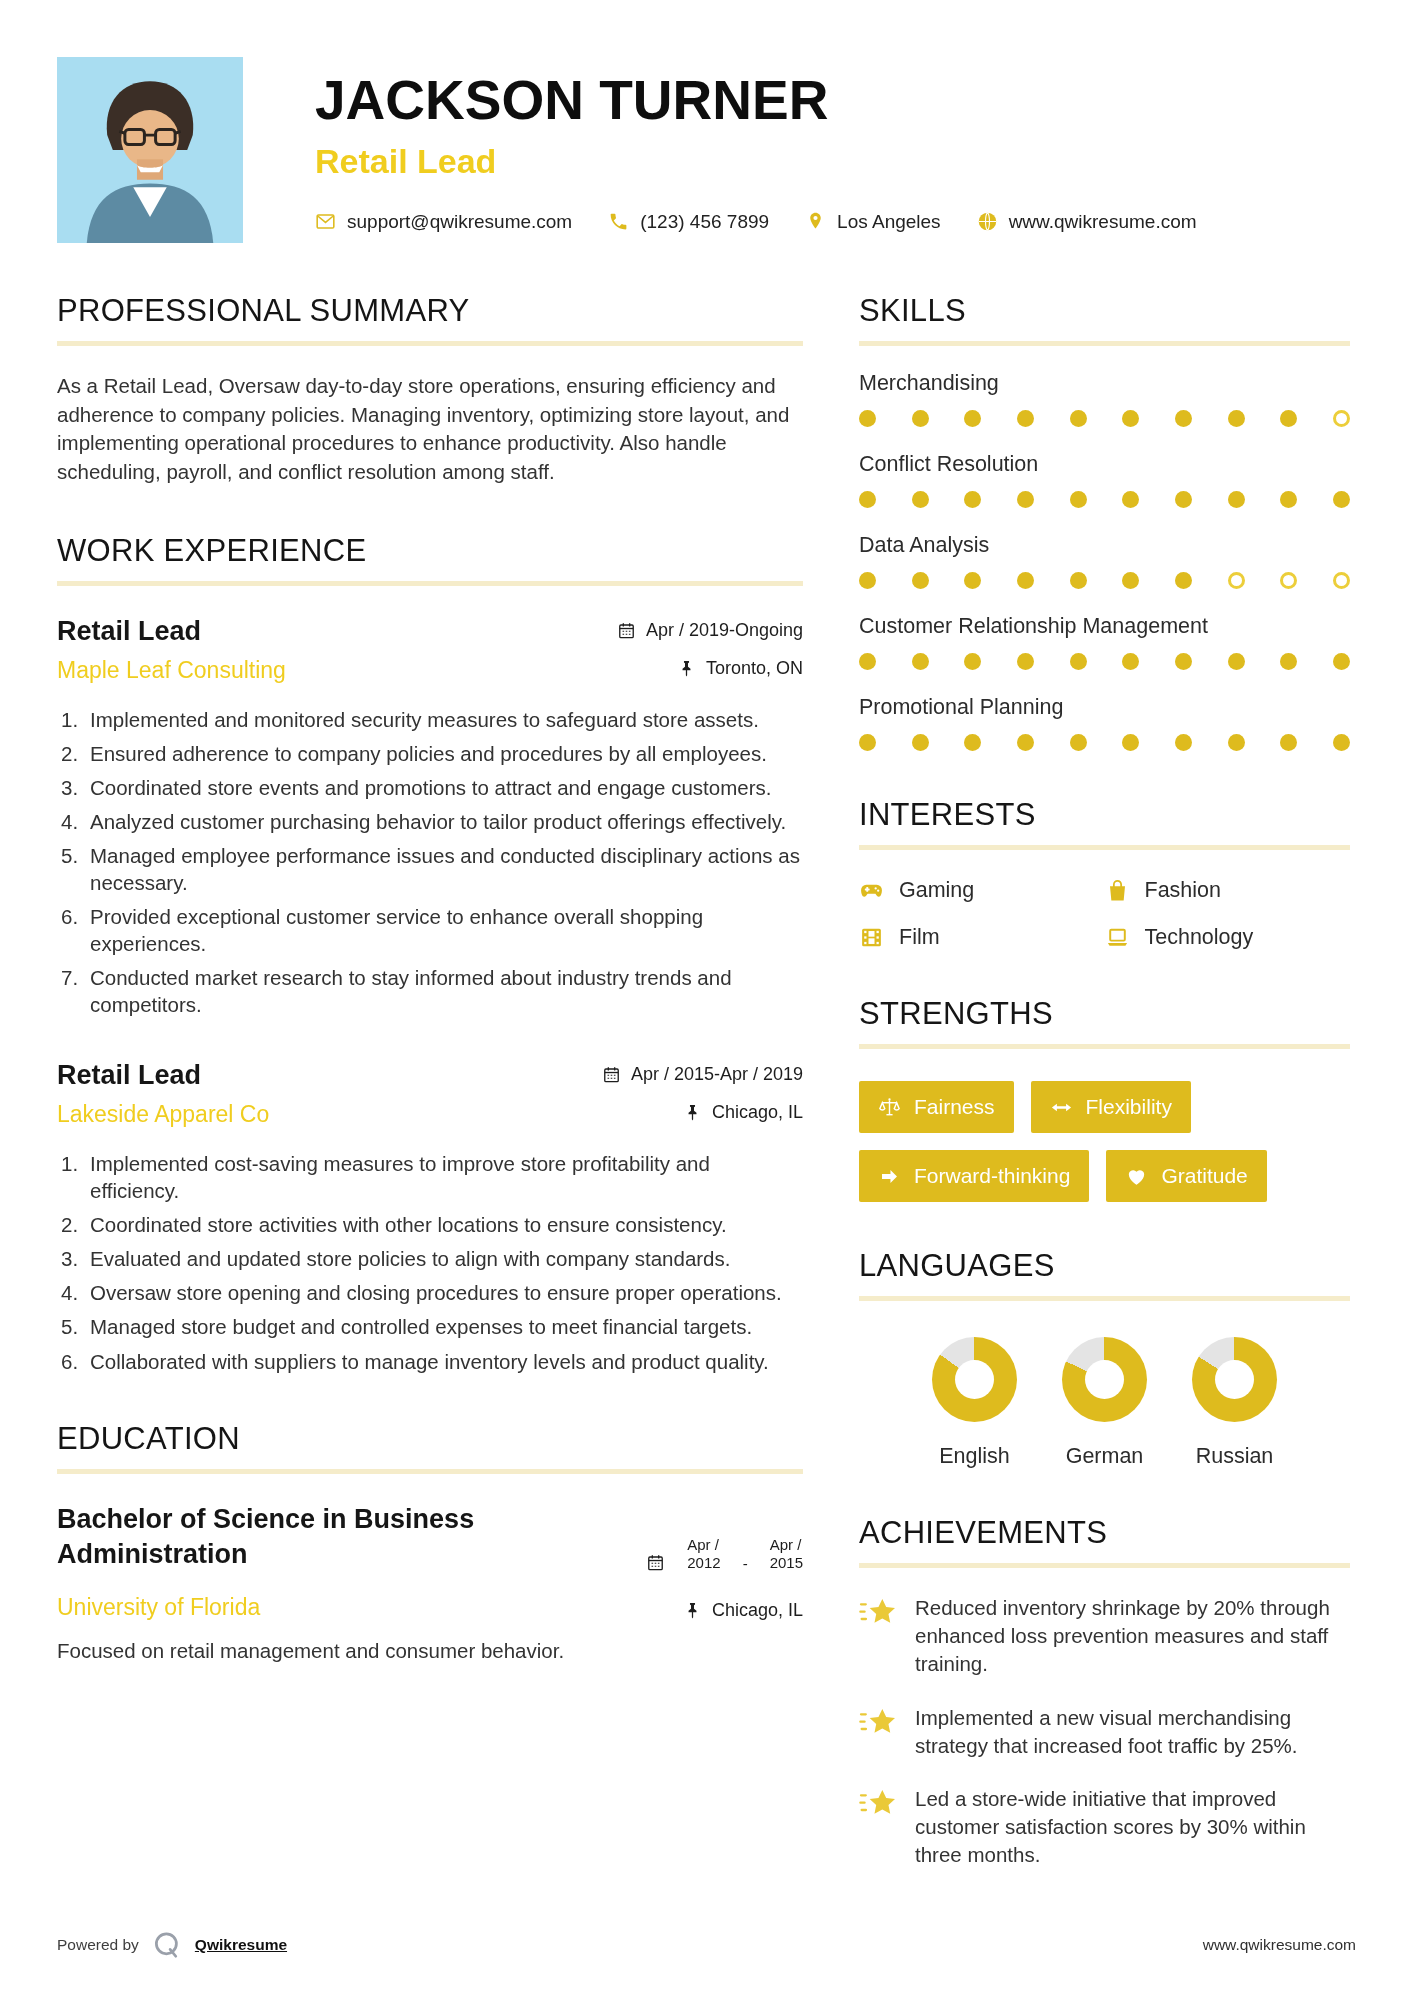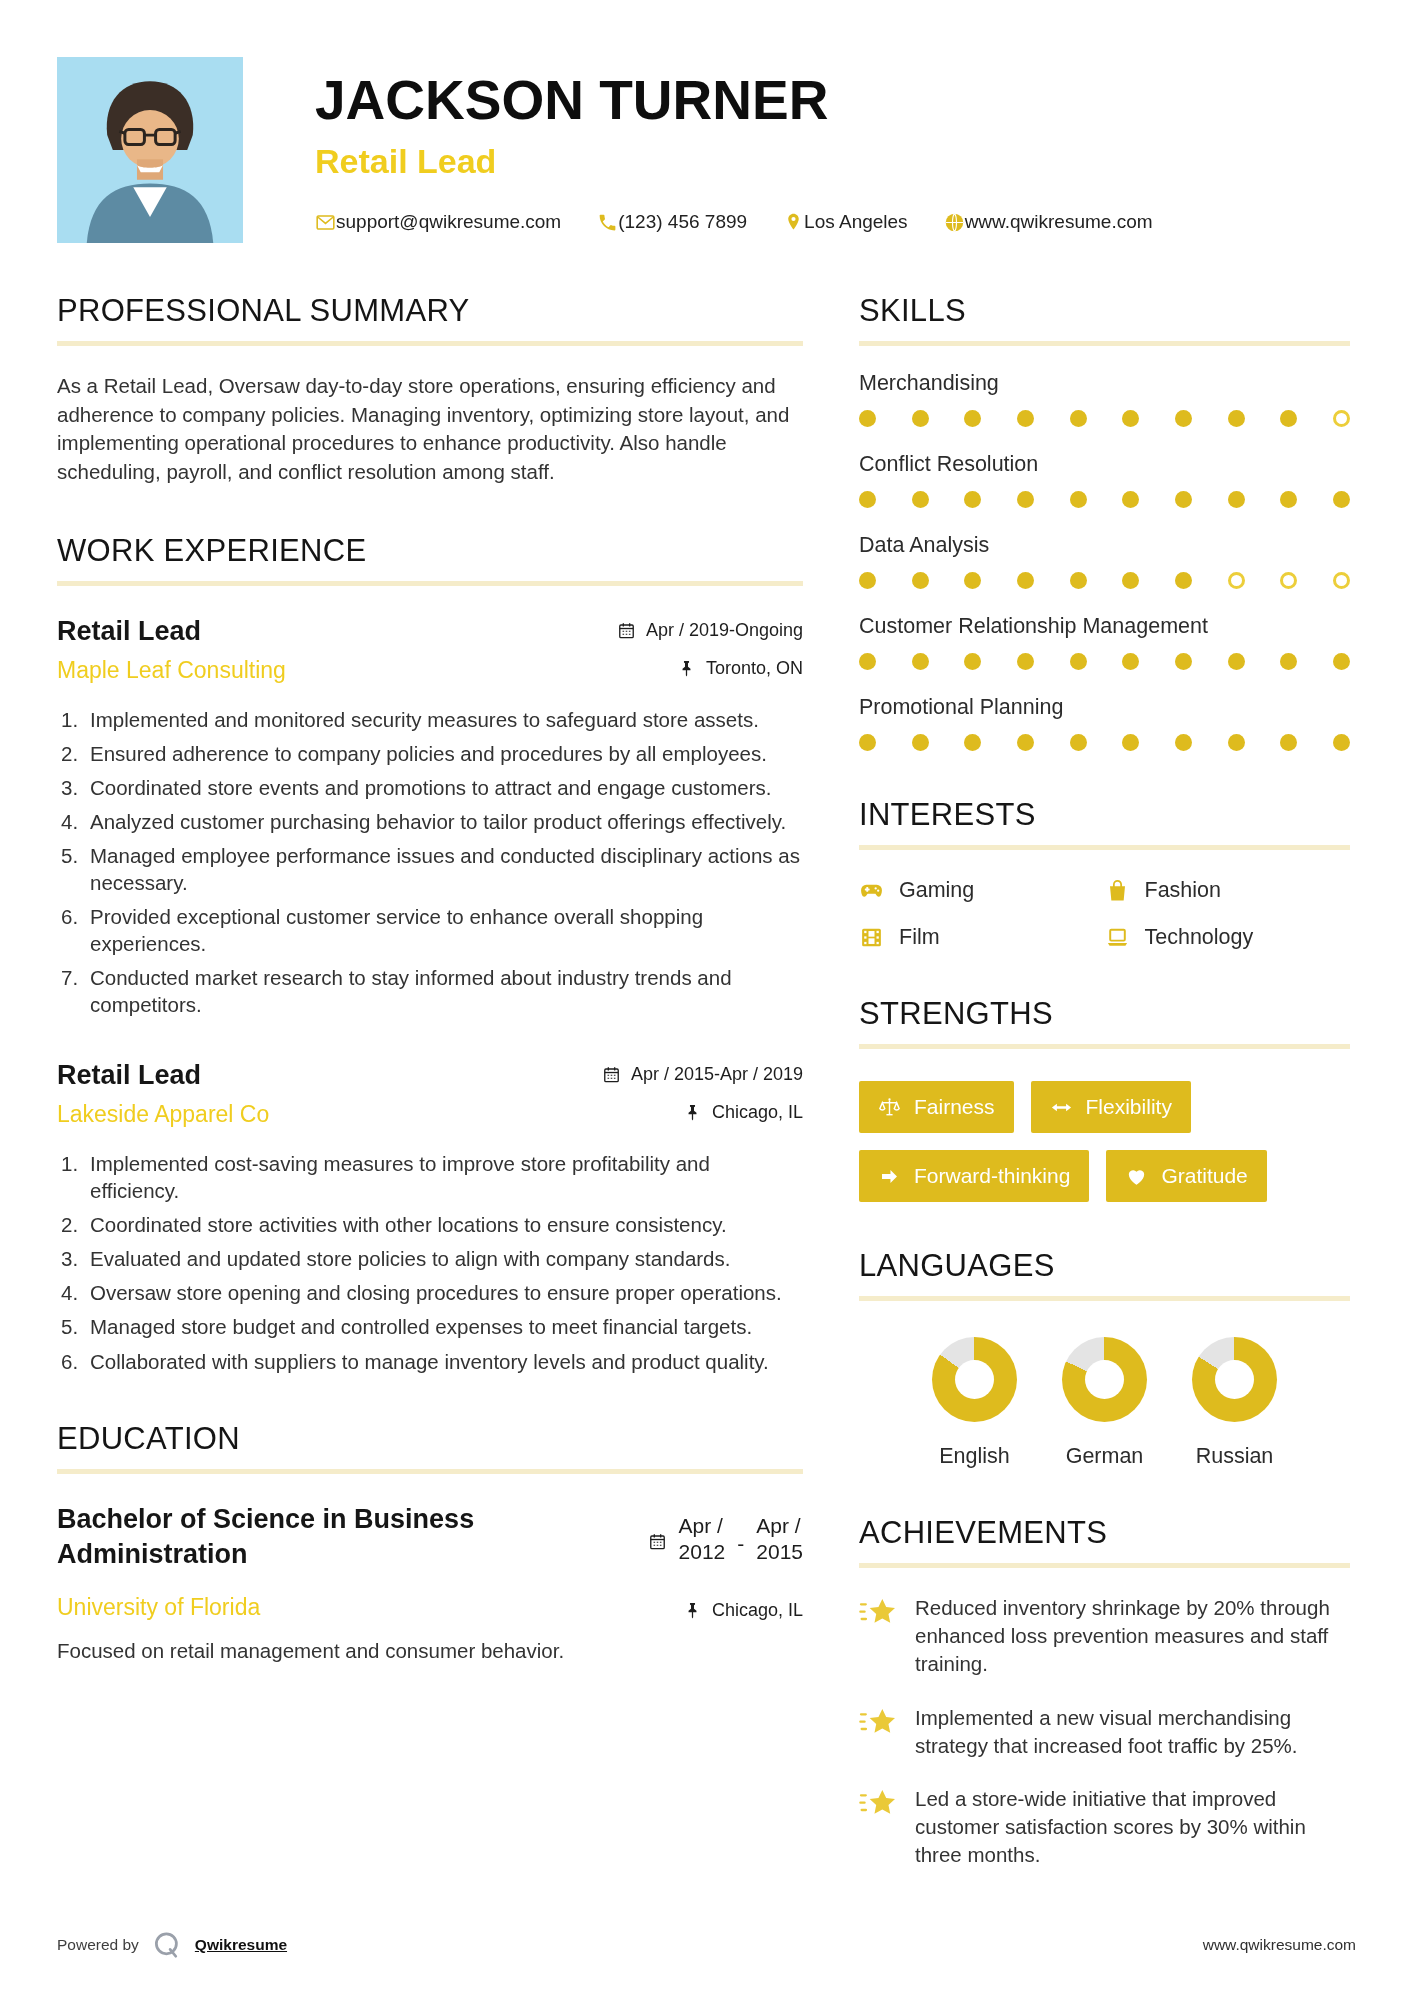--- a/index.html
+++ b/index.html
@@ -17,21 +17,21 @@
     padding:57px;overflow:hidden;
   }
   
   header{display:flex;gap:72px;margin-bottom:50px}
   .photo{width:186px;height:186px;flex:none;background:#a9ddf1;overflow:hidden}
   .photo svg{display:block;width:100%;height:100%}
   .head-right{flex:1;min-width:0}
   h1{margin:16px 0 0;font-size:55px;line-height:1;font-weight:800;color:#0e0e0e;letter-spacing:0}
   .person-title{margin-top:14px;font-size:34px;font-weight:700;color:var(--accent)}
   .contacts{display:flex;align-items:center;gap:36px;margin-top:30px;font-size:19px;color:#222}
-  .contact{display:flex;align-items:flex-end;gap:0}
+  .contact{display:flex;align-items:flex-start;gap:11px}
   .contact .c-icon{width:21px;height:21px;color:var(--gold);flex:none}
   .contact .c-icon svg{width:100%;height:100%;display:block}
   
   .main{display:flex;gap:56px}
   .col-left{width:746px;flex:none}
   .col-right{flex:1;min-width:0}
   section{margin-bottom:46px}
   h2{margin:0;font-size:31px;font-weight:400;color:var(--ink);letter-spacing:.3px}
   .rule{height:5px;background:var(--pale);margin-top:12px}
   
@@ -44,21 +44,21 @@
   .meta{display:flex;align-items:center;gap:10px;font-size:18px;color:#1d1d1d;white-space:nowrap}
   .meta .m-icon{width:19px;height:19px;color:#1d1d1d;flex:none}
   .meta .m-icon svg{width:100%;height:100%;display:block}
   ol.bullets{margin:22px 0 0;padding:0;list-style:none;counter-reset:li}
   ol.bullets li{counter-increment:li;position:relative;padding-left:33px;margin-bottom:7px;
     font-size:20.5px;line-height:1.32;color:#333}
   ol.bullets li::before{content:counter(li) ".";position:absolute;left:4px;color:#333}
   
   .edu-head{display:flex;justify-content:space-between;margin-top:28px}
   .edu-degree{max-width:470px;font-size:27px;line-height:1.3}
-  .edu-dates{display:flex;align-items:center;gap:12px;font-size:21px;color:#1d1d1d;margin-top:4px}
+  .edu-dates{display:flex;align-items:flex-end;gap:22px;font-size:15px;color:#1d1d1d;margin-top:4px}
   .edu-dates .stack{display:flex;flex-direction:column;line-height:1.2}
   .edu-dates .sep{margin-top:10px}
   .edu-sub{display:flex;justify-content:space-between;align-items:flex-end;margin-top:12px}
   .edu-note{margin:18px 0 0;font-size:20.5px;color:#333}
   
   .skill{margin-top:25px}
   .skill-name{font-size:21.5px;color:#2c2c2c}
   .dots{display:flex;justify-content:space-between;margin-top:14px}
   .dot{width:17px;height:17px;border-radius:50%;background:var(--gold)}
   .dot.empty{background:#fff;border:3px solid #ecce3a}

